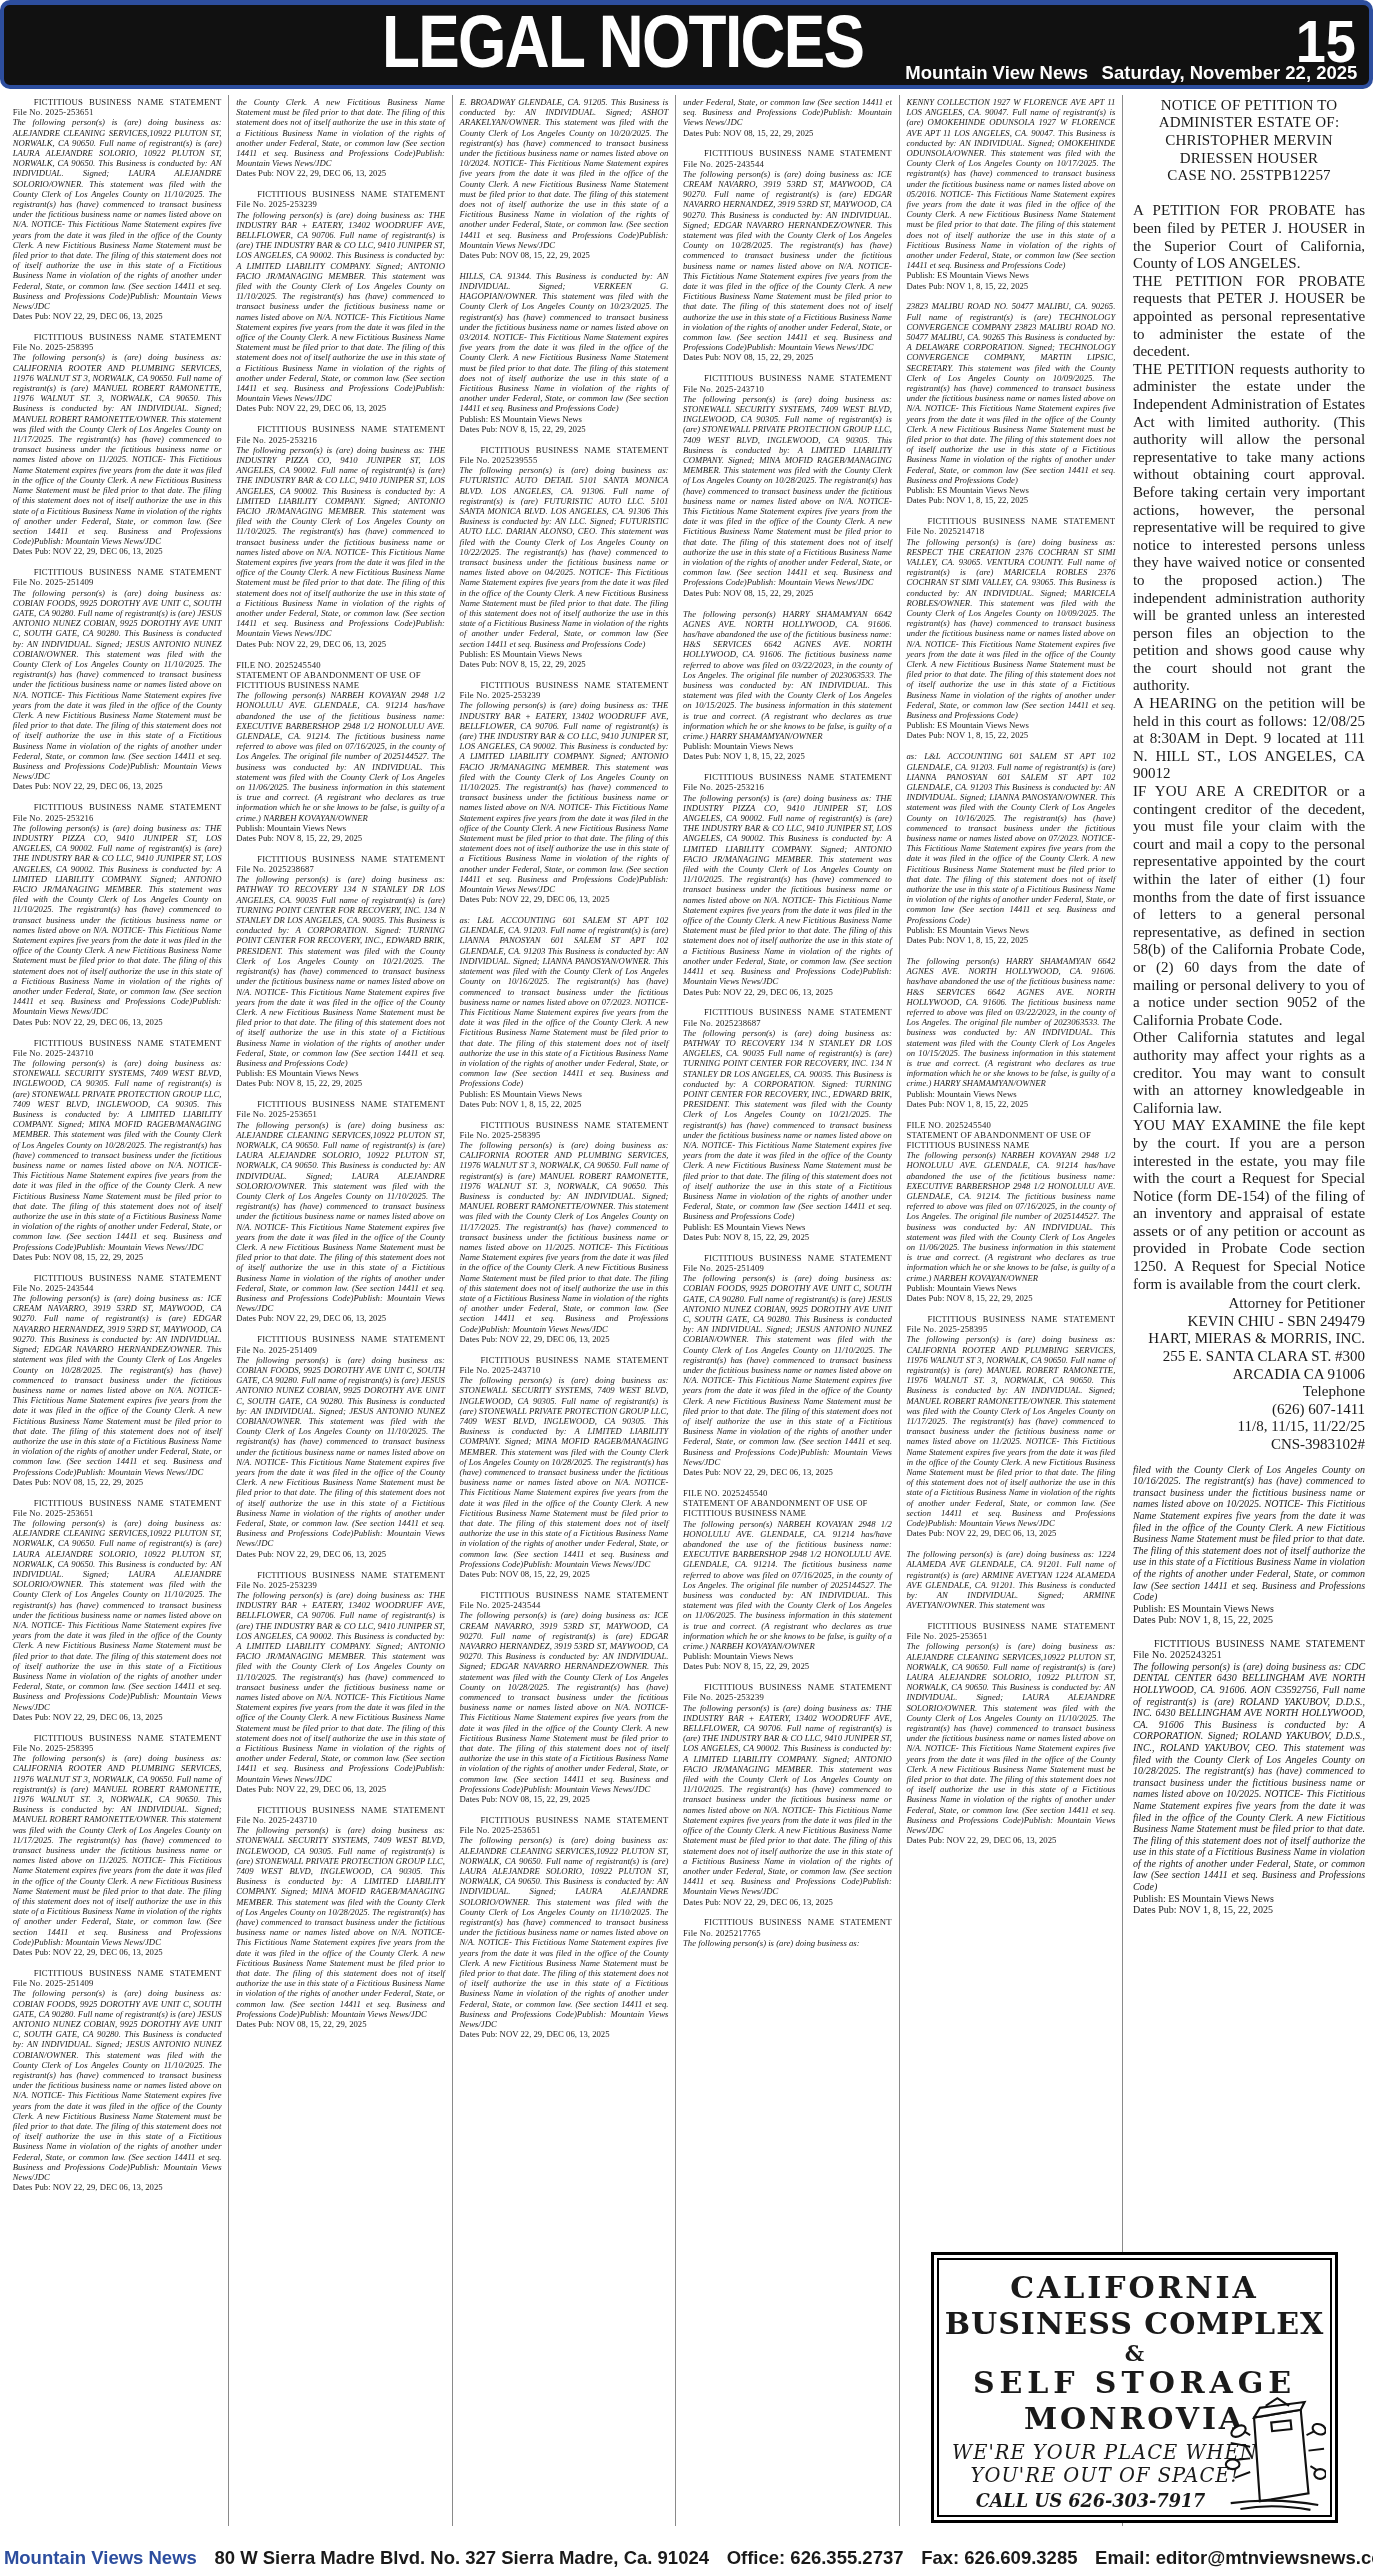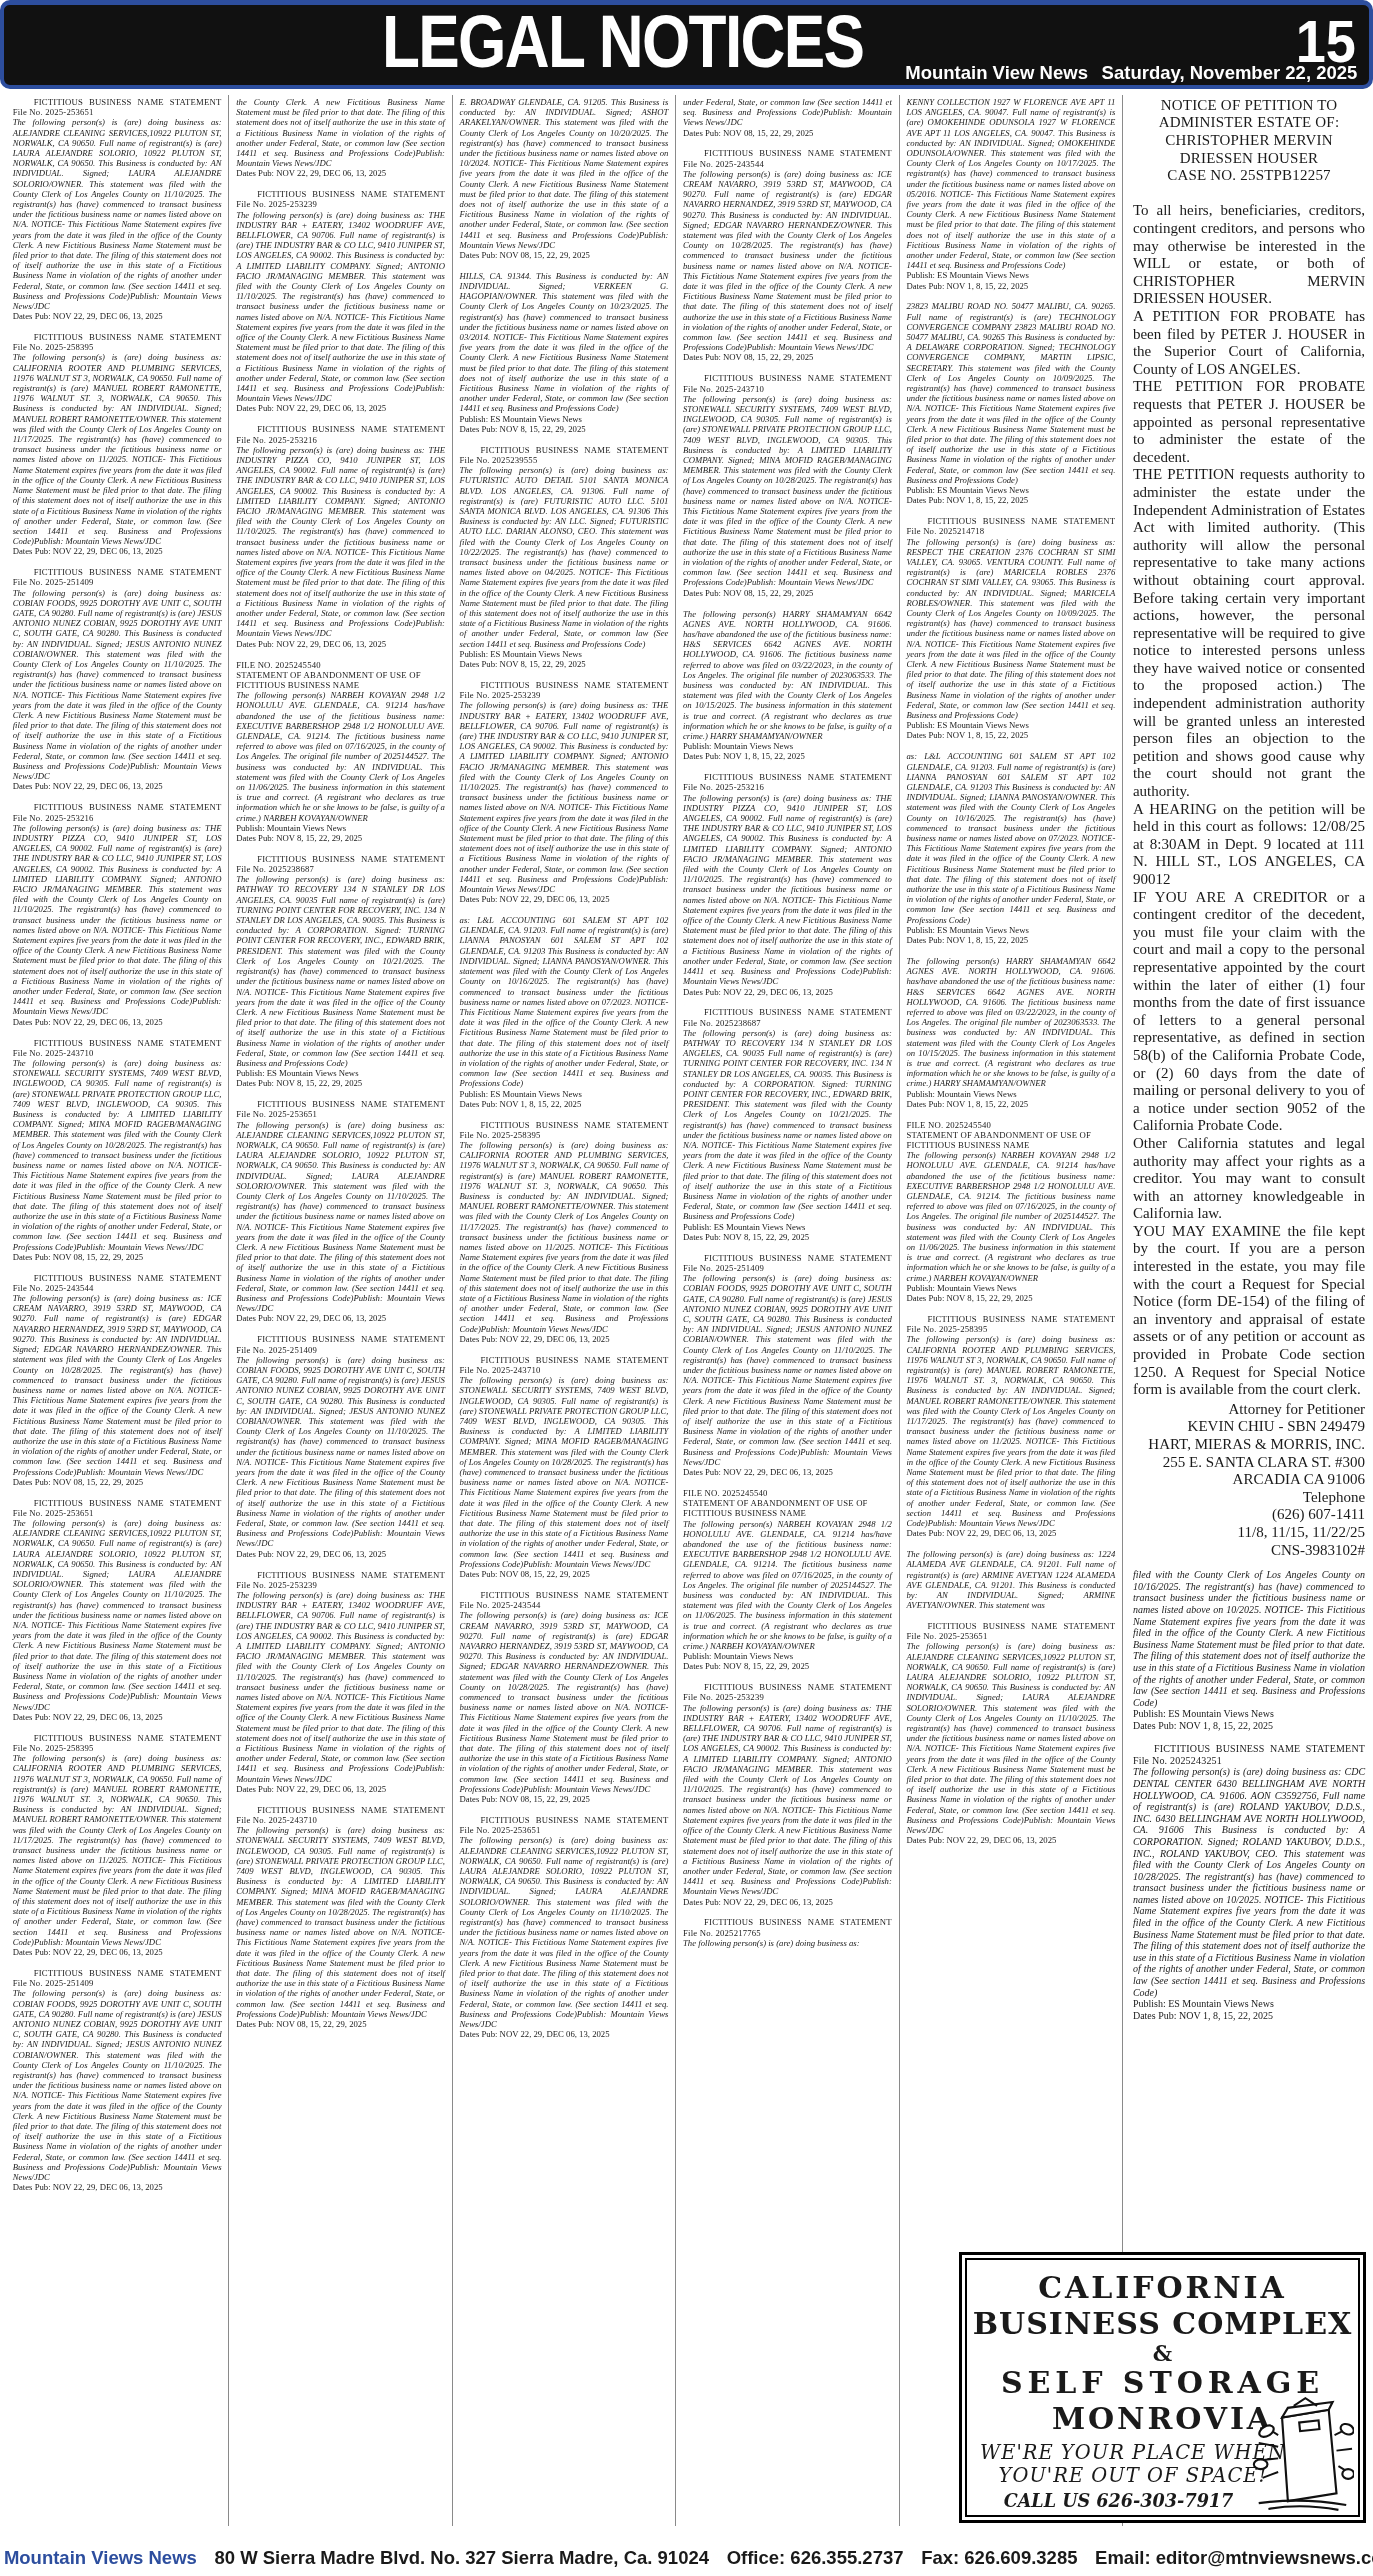--- a/index.html
+++ b/index.html
@@ -22,21 +22,21 @@
   
   .rcol{padding:2px 2px 0 9.8px;overflow:hidden;height:2429px;box-sizing:border-box;}
   .pet{font-size:15px;line-height:17.6px;}
   .pet .ptitle div{letter-spacing:0.2px;text-align:center;}
   .pet .pbody{margin-top:17.6px;}
   .pet .pbody p{margin:0;text-align:justify;}
   .pet .atty{margin-top:2px;text-align:right;}
   .rextra{margin-top:10px;font-size:10px;line-height:11.6px;}
   .rextra .notice{margin-bottom:11.7px;}
   
-  .ad{position:absolute;left:959px;top:2163px;width:407px;height:271px;background:#fff;border:3.9px solid #000;box-sizing:border-box;z-index:5;}
+  .ad{position:absolute;left:931px;top:2163px;width:407px;height:271px;background:#fff;border:3.9px solid #000;box-sizing:border-box;z-index:5;}
   .ad-inner{position:absolute;inset:2.9px;border:2px solid #000;text-align:center;overflow:hidden;}
   .ad-big{font-family:"DejaVu Serif",serif;font-weight:bold;font-size:30px;letter-spacing:2.9px;line-height:36px;}
   .ad-amp{font-family:"DejaVu Serif",serif;font-weight:bold;font-size:21.5px;line-height:23.4px;}
   .ad-tag{font-family:"DejaVu Serif",serif;font-style:italic;font-size:19.5px;line-height:23.4px;letter-spacing:1px;margin-right:59px;}
   .ad-call{font-family:"DejaVu Serif",serif;font-style:italic;font-weight:bold;font-size:17.6px;line-height:25px;margin-right:88px;}
   .ad-art{position:absolute;right:3.9px;bottom:2px;}
   
   .pfoot{position:absolute;left:0;right:0;bottom:0;height:37px;display:flex;align-items:center;gap:17.6px;padding:0 3.9px;font-family:"Liberation Sans",sans-serif;font-weight:bold;font-size:18.5px;white-space:nowrap;background:#fff;}
   .pfoot .fname{color:#2d4e9e;}
 </style>
@@ -332,21 +332,20 @@
   <div class="rcol">
     <div class="pet">
       <div class="ptitle" id="pet-title">
           <div class="">NOTICE OF PETITION TO</div>
           <div class="">ADMINISTER ESTATE OF:</div>
           <div class="">CHRISTOPHER MERVIN</div>
           <div class="">DRIESSEN HOUSER</div>
           <div class="">CASE NO. 25STPB12257</div>
         </div>
       <div class="pbody" id="pet-body">
-          <p>To all heirs, beneficiaries, creditors, contingent creditors, and persons who may otherwise be interested in the WILL or estate, or both of CHRISTOPHER MERVIN DRIESSEN HOUSER.</p>
           <p>A PETITION FOR PROBATE has been filed by PETER J. HOUSER in the Superior Court of California, County of LOS ANGELES.</p>
           <p>THE PETITION FOR PROBATE requests that PETER J. HOUSER be appointed as personal representative to administer the estate of the decedent.</p>
           <p>THE PETITION requests authority to administer the estate under the Independent Administration of Estates Act with limited authority. (This authority will allow the personal representative to take many actions without obtaining court approval. Before taking certain very important actions, however, the personal representative will be required to give notice to interested persons unless they have waived notice or consented to the proposed action.) The independent administration authority will be granted unless an interested person files an objection to the petition and shows good cause why the court should not grant the authority.</p>
           <p>A HEARING on the petition will be held in this court as follows: 12/08/25 at 8:30AM in Dept. 9 located at 111 N. HILL ST., LOS ANGELES, CA 90012</p>
           <p>IF YOU ARE A CREDITOR or a contingent creditor of the decedent, you must file your claim with the court and mail a copy to the personal representative appointed by the court within the later of either (1) four months from the date of first issuance of letters to a general personal representative, as defined in section 58(b) of the California Probate Code, or (2) 60 days from the date of mailing or personal delivery to you of a notice under section 9052 of the California Probate Code.</p>
           <p>Other California statutes and legal authority may affect your rights as a creditor. You may want to consult with an attorney knowledgeable in California law.</p>
           <p>YOU MAY EXAMINE the file kept by the court. If you are a person interested in the estate, you may file with the court a Request for Special Notice (form DE-154) of the filing of an inventory and appraisal of estate assets or of any petition or account as provided in Probate Code section 1250. A Request for Special Notice form is available from the court clerk.</p>
         </div>
       <div class="atty" id="pet-atty">
           <div class="">Attorney for Petitioner</div>

